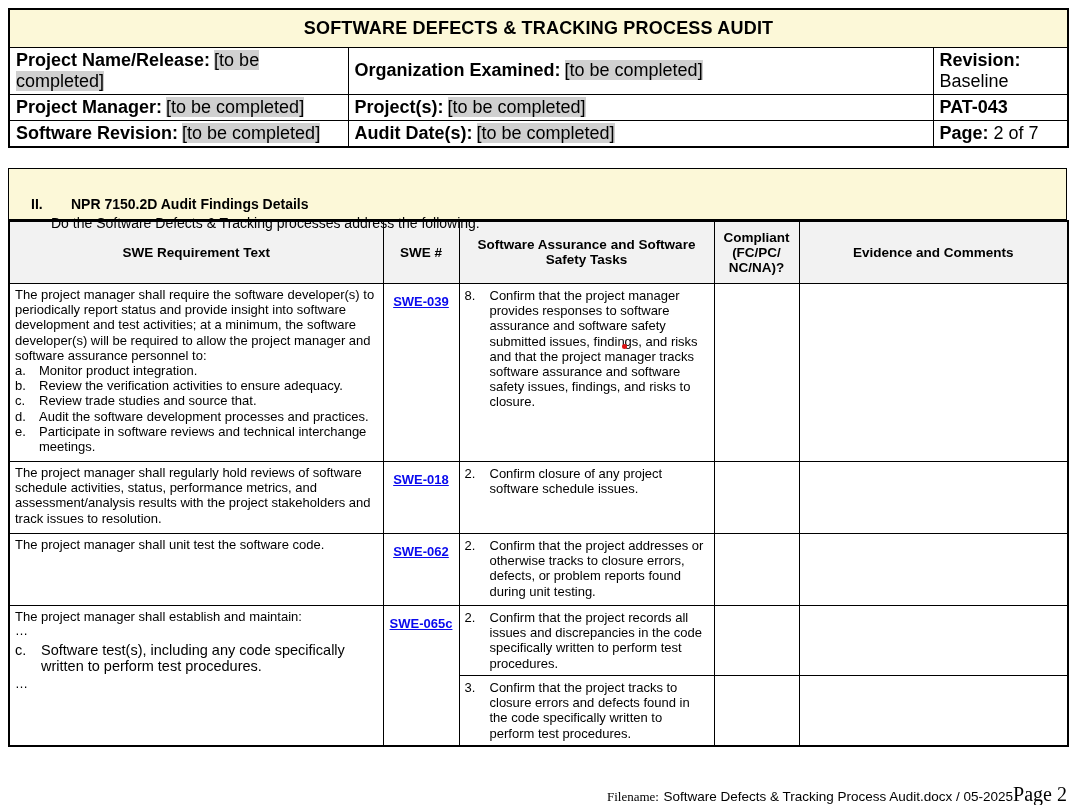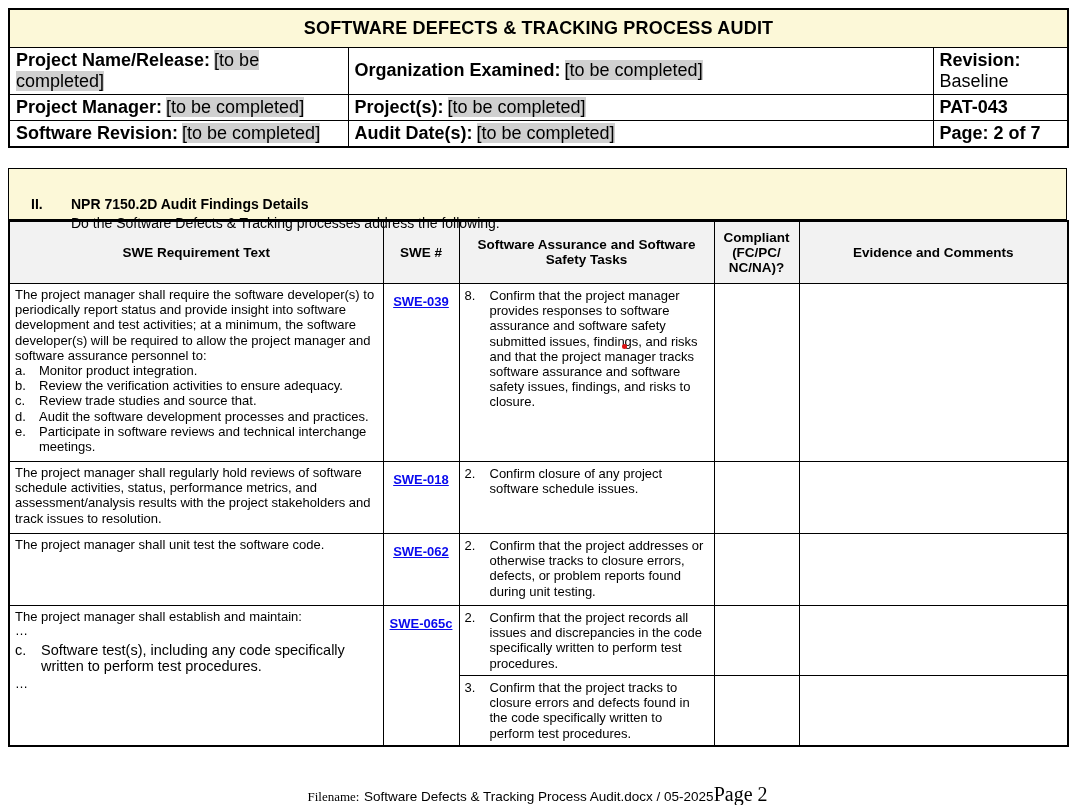--- a/index.html
+++ b/index.html
@@ -16,30 +16,30 @@
   .info-table { border:2px solid #000; }
   .info-table td { border:1px solid #000; padding:2px 6px; font-size:18px; vertical-align:middle; }
   .title-cell {
     background:var(--cream); text-align:center; font-weight:bold;
     font-size:17.5px; height:38px; letter-spacing:.2px;
   }
   .info-row td { height:22px; }
   .lbl { font-weight:bold; }
   .hl  { background:var(--hl); }
   .val-sep { display:inline-block; width:4px; }
-  .bold-val { font-weight:bold; }
+  .bold-val { font-weight:normal; }
 
   
   .section-band {
     border:1px solid #000; background:var(--cream); margin-top:20px;
     height:52px; padding:7px 8px 0 22px; font-size:14px;
   }
   .sec-row1 { display:flex; font-weight:bold;margin-top:20px; }
   .sec-numeral { width:40px; flex:none; }
-  .sec-sub { margin-left:40px; margin-top:3px; }
+  .sec-sub { margin-left:20px; margin-top:3px; }
 
   
   .main-table { border:2px solid #000; }
   .main-table th, .main-table td { border:1px solid #000; vertical-align:top; }
   .main-table thead th {
     background:var(--hdrgray); font-size:13.5px; font-weight:bold;
     text-align:center; vertical-align:middle; height:63px; padding:4px 6px;
   }
   td.req  { padding:3px 5px; font-size:13px; line-height:1.17; }
   td.swe  { text-align:center; padding:10px 2px; font-size:13px; }
@@ -56,21 +56,21 @@
   .big-item .item-marker { width:26px; }
   .ellipsis { line-height:1.1; }
   .red-dot {
     position:absolute; left:162px; top:60px; width:5px; height:5px;
     border-radius:50%; background:var(--dotred);
   }
 
   
   .footer {
     position:absolute; left:8px; top:783px; width:1059px;
-    display:flex; justify-content:center; align-items:baseline;
+    display:flex; justify-content:flex-end; align-items:baseline;
   }
   .fn-label { font-family:"Liberation Serif", serif; font-size:13px; }
   .fn-value { font-size:13.5px; }
   .page-num { font-family:"Liberation Serif", serif; font-size:20px; }
 </style>
 </head>
 <body>
 
 <div class="doc">
 

